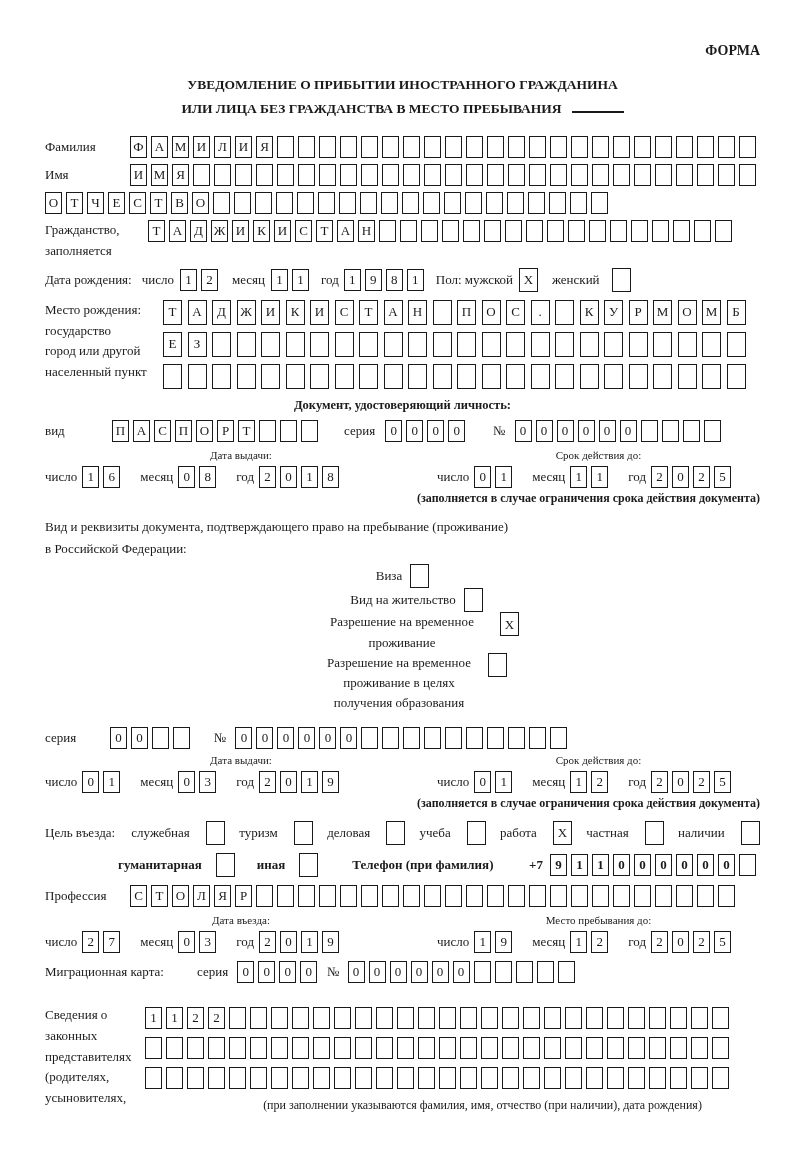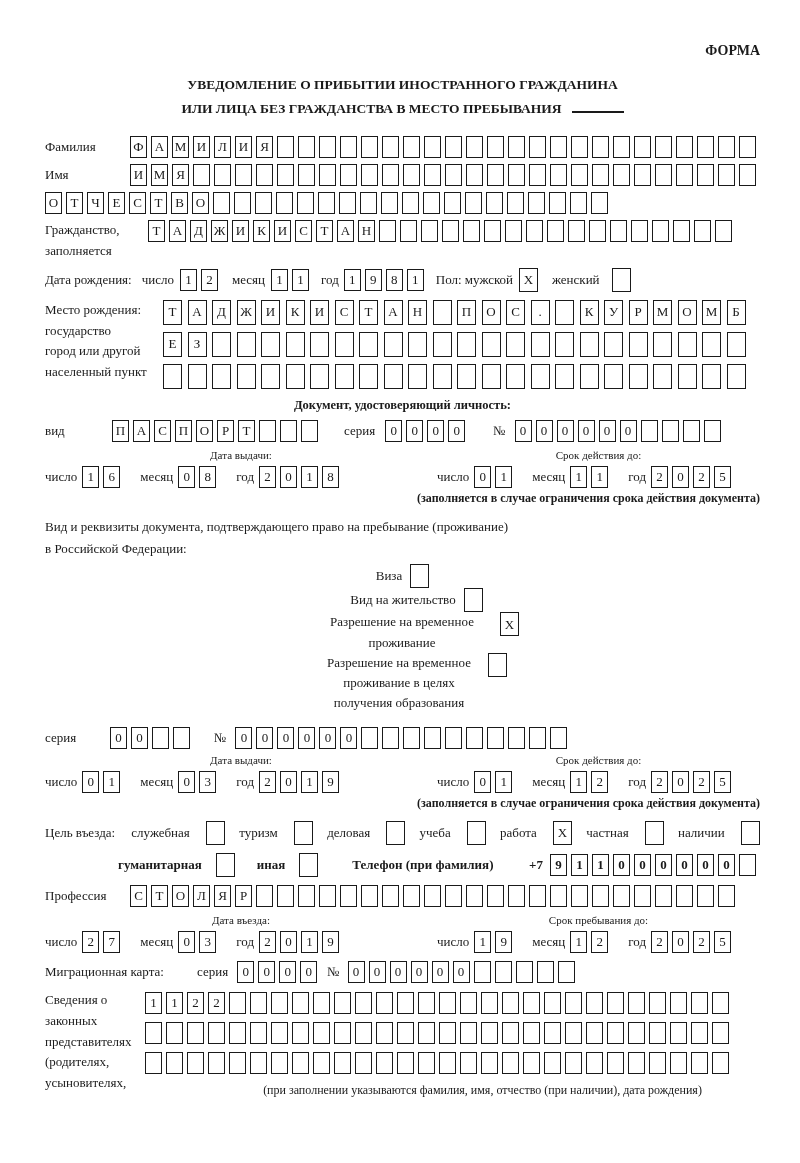--- a/index.html
+++ b/index.html
@@ -636,21 +636,21 @@
         <span class="lbl sp">год</span>
         <span class="boxes">
             <span class="cbox">2</span>
             <span class="cbox">0</span>
             <span class="cbox">1</span>
             <span class="cbox">9</span>
           </span>
       </div>
     </div>
     <div class="dcol-r">
-      <div class="dhead">Срок пребывания до:</div>
+      <div class="dhead">Место пребывания до:</div>
       <div class="dline">
         <span class="lbl">число</span>
         <span class="boxes">
             <span class="cbox">1</span>
             <span class="cbox">9</span>
           </span>
         <span class="lbl sp">месяц</span>
         <span class="boxes">
             <span class="cbox">1</span>
             <span class="cbox">2</span>
@@ -659,21 +659,21 @@
         <span class="boxes">
             <span class="cbox">2</span>
             <span class="cbox">0</span>
             <span class="cbox">2</span>
             <span class="cbox">5</span>
           </span>
       </div>
     </div>
   </div>
 
-  <div class="row" style="margin-bottom:7px">
+  <div class="row" style="margin-bottom:22px">
     <span class="lbl" style="width:152px">Миграционная карта:</span>
     <span class="lbl" style="margin-right:9px">серия</span>
     <span class="boxes">
         <span class="cbox">0</span>
         <span class="cbox">0</span>
         <span class="cbox">0</span>
         <span class="cbox">0</span>
       </span>
     <span class="lbl" style="margin:0 8px 0 6px">№</span>
     <span class="boxes">

